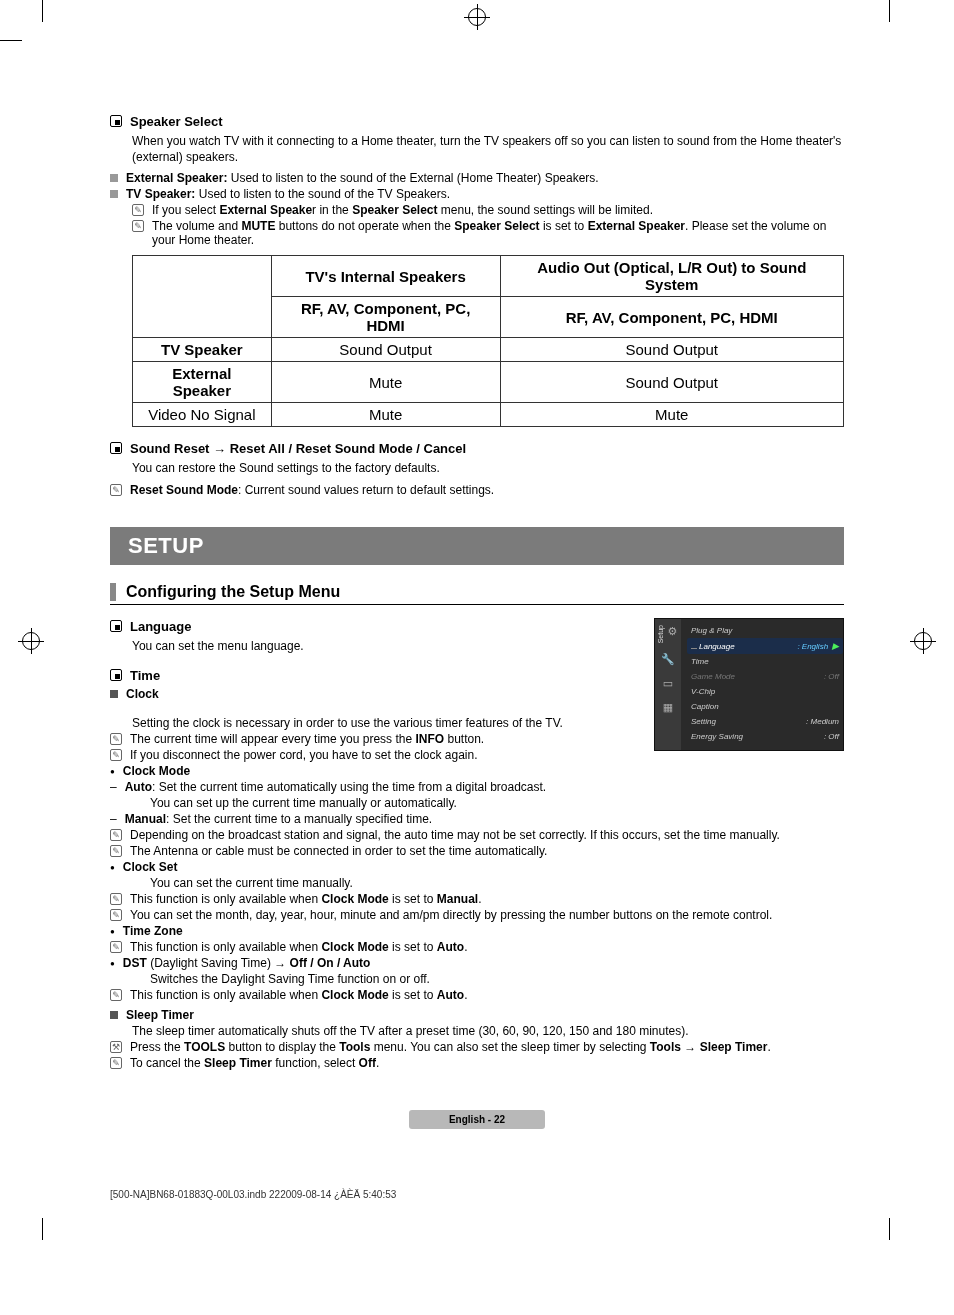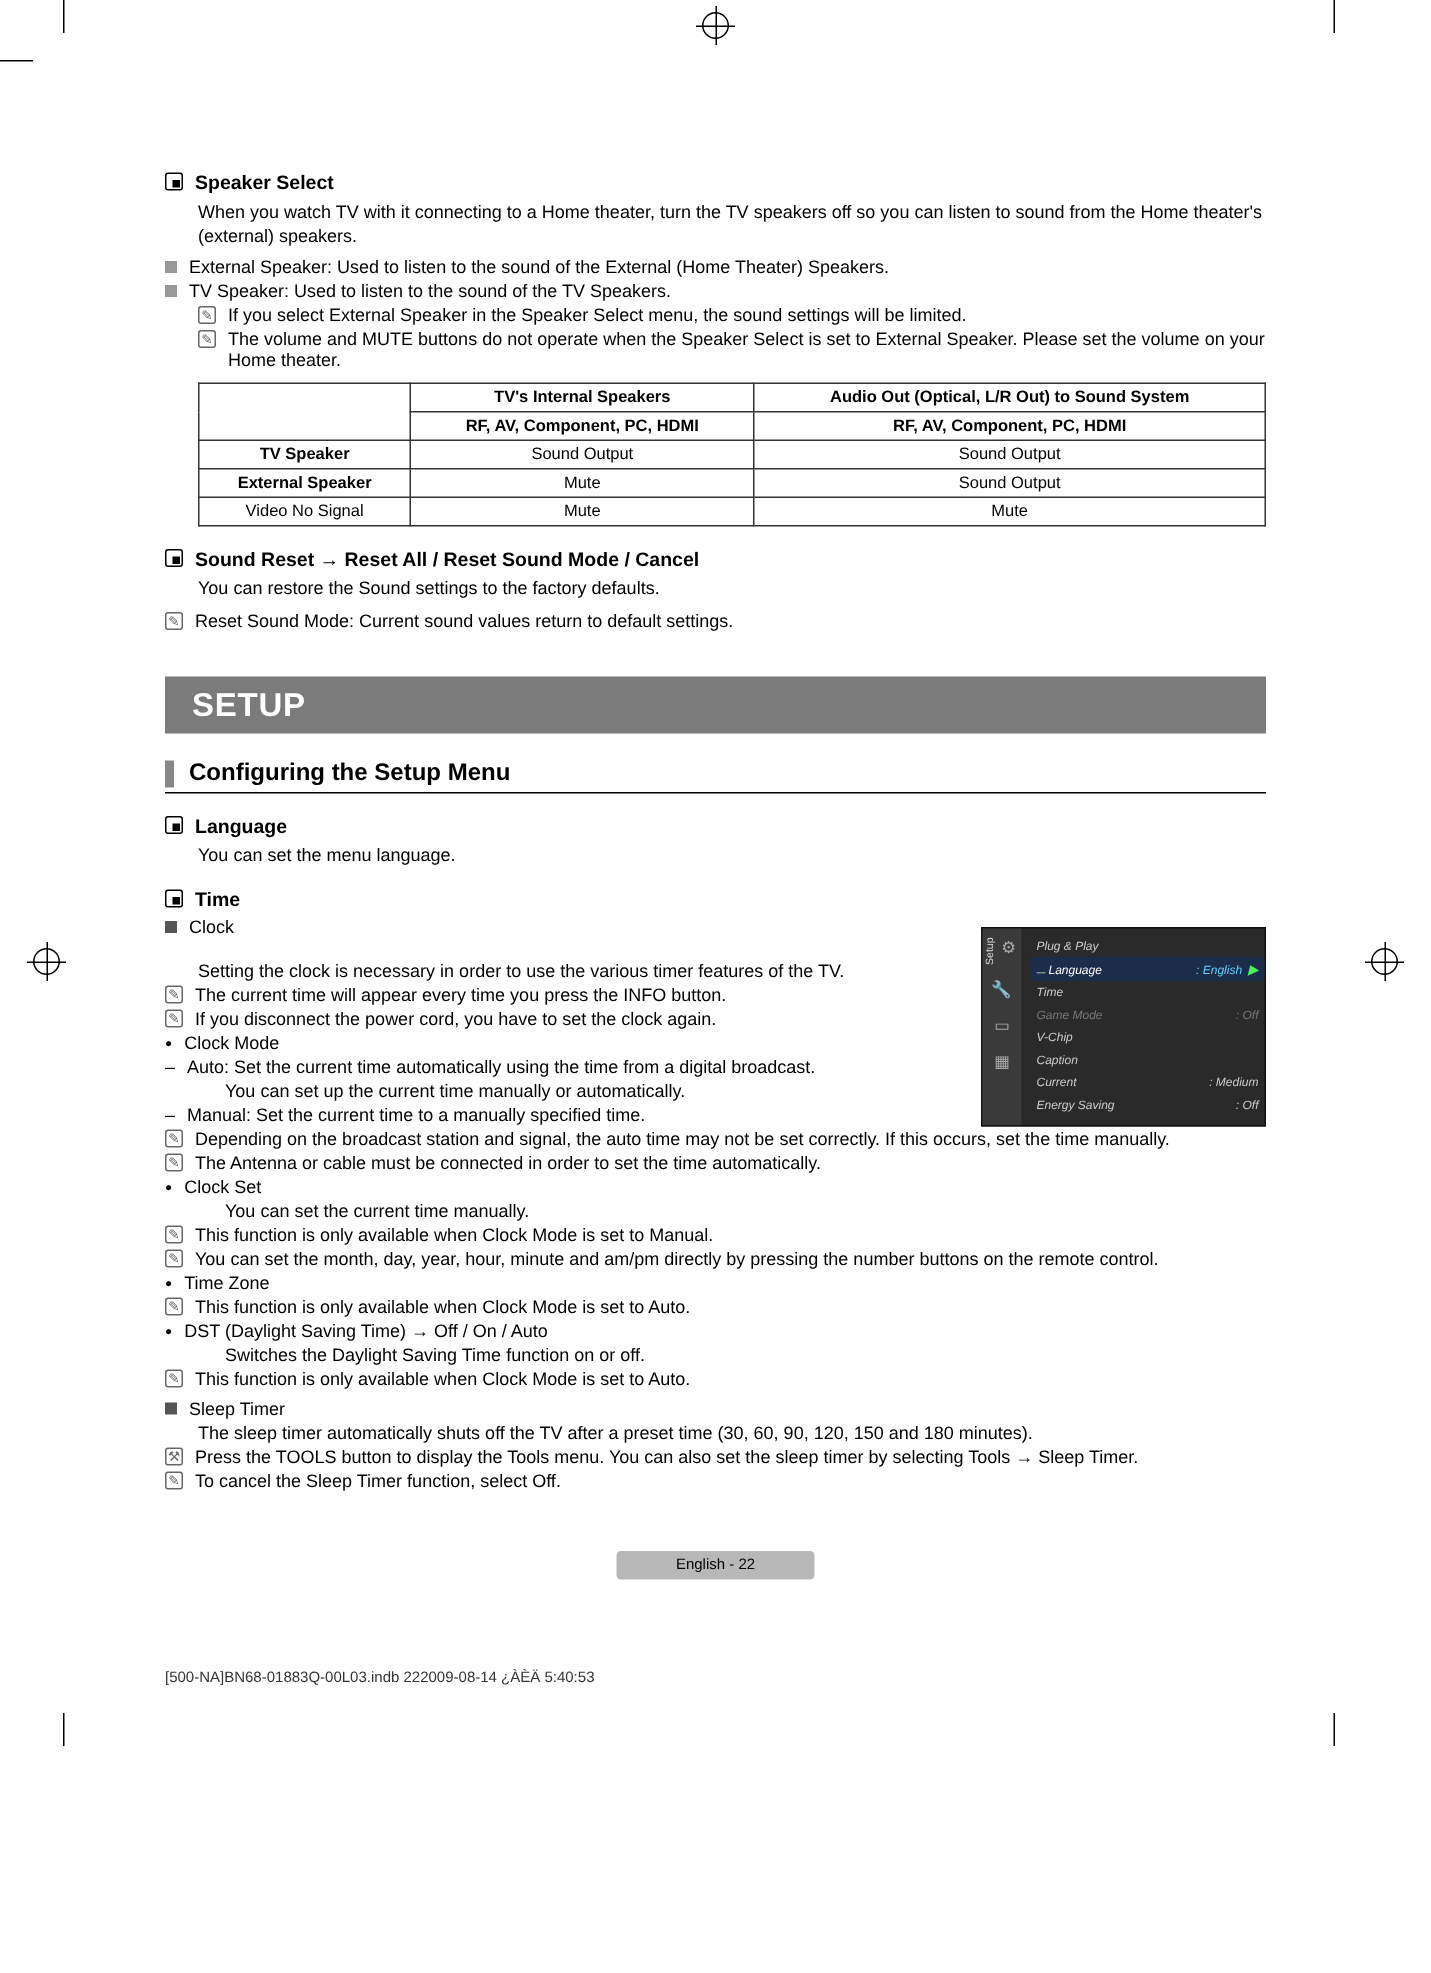--- a/index.html
+++ b/index.html
@@ -131,21 +131,21 @@
   }
   .dash-bullet::before {
     content: '–';
     margin-top: 0;
   }
   table.speaker-table {
     width: 100%;
     border-collapse: collapse;
     margin: 8px 0 14px 22px;
     width: calc(100% - 22px);
-    font-size: 11px;
+    font-size: 15px;
     padding-left: 12px;
   }
   table.speaker-table th, table.speaker-table td {
     border: 1px solid #333;
     padding: 3px 8px;
     text-align: center;
   }
   table.speaker-table th {
     font-weight: bold;
   }
@@ -250,21 +250,21 @@
     padding: 4px 40px;
     border-radius: 3px;
     font-size: 10px;
   }
   .bottom-meta {
     display: flex;
     font-size: 10px;
     color: #333;
     margin-top: 60px;
   }
-  b { font-weight: normal; }
+  b { font-weight: bold; }
   .flex-line { display:flex; gap:8px; align-items:flex-start; margin:2px 0;}
 </style>
 </head>
 <body>
 
 <div class="reg-mark" style="left:468px; top:8px;"></div>
 <div class="reg-mark" style="left:22px; top:632px;"></div>
 <div class="reg-mark" style="left:914px; top:632px;"></div>
 <div class="reg-mark" style="left:468px; top:1278px;"></div>
 
@@ -483,21 +483,21 @@
       </div>
     <div class="osd-row">
         <span>V-Chip</span>
         <span></span>
       </div>
     <div class="osd-row">
         <span>Caption</span>
         <span></span>
       </div>
     <div class="osd-row">
-        <span>Current</span>
+        <span>Setting</span>
         <span>: Medium</span>
       </div>
     <div class="osd-row">
         <span>Energy Saving</span>
         <span>: Off</span>
       </div>
   </div>
 </div>
 
 </body></html>

